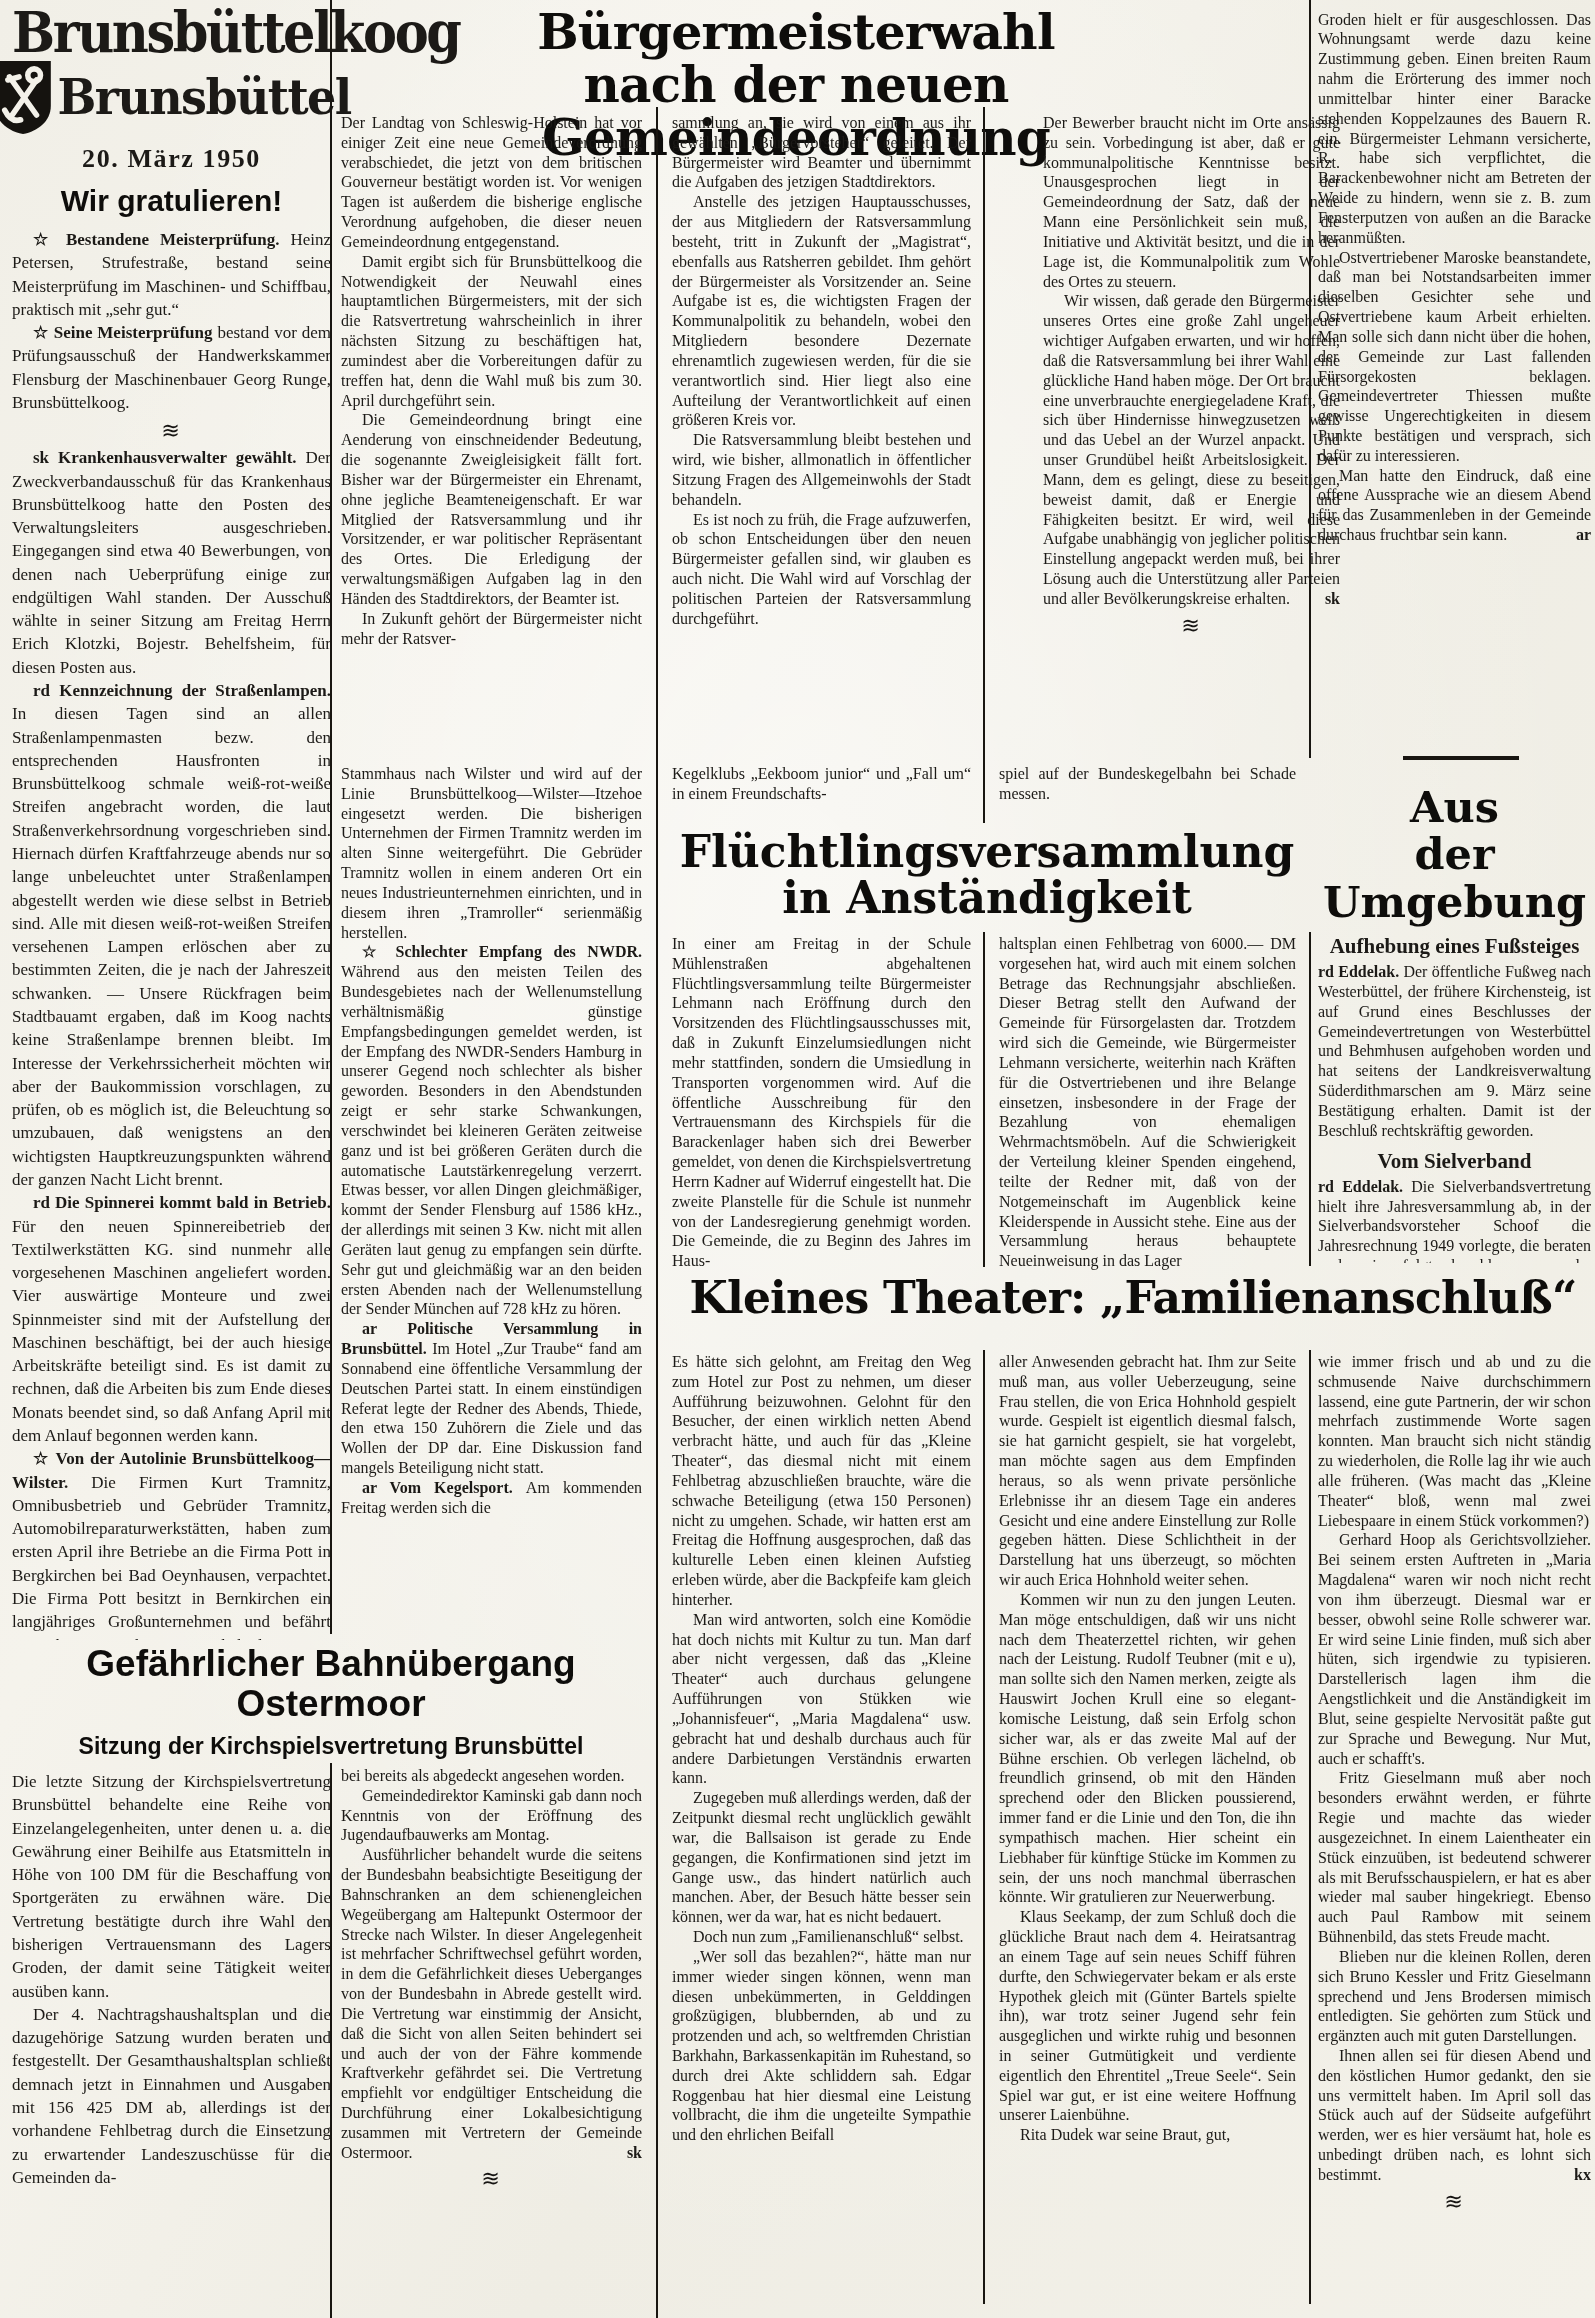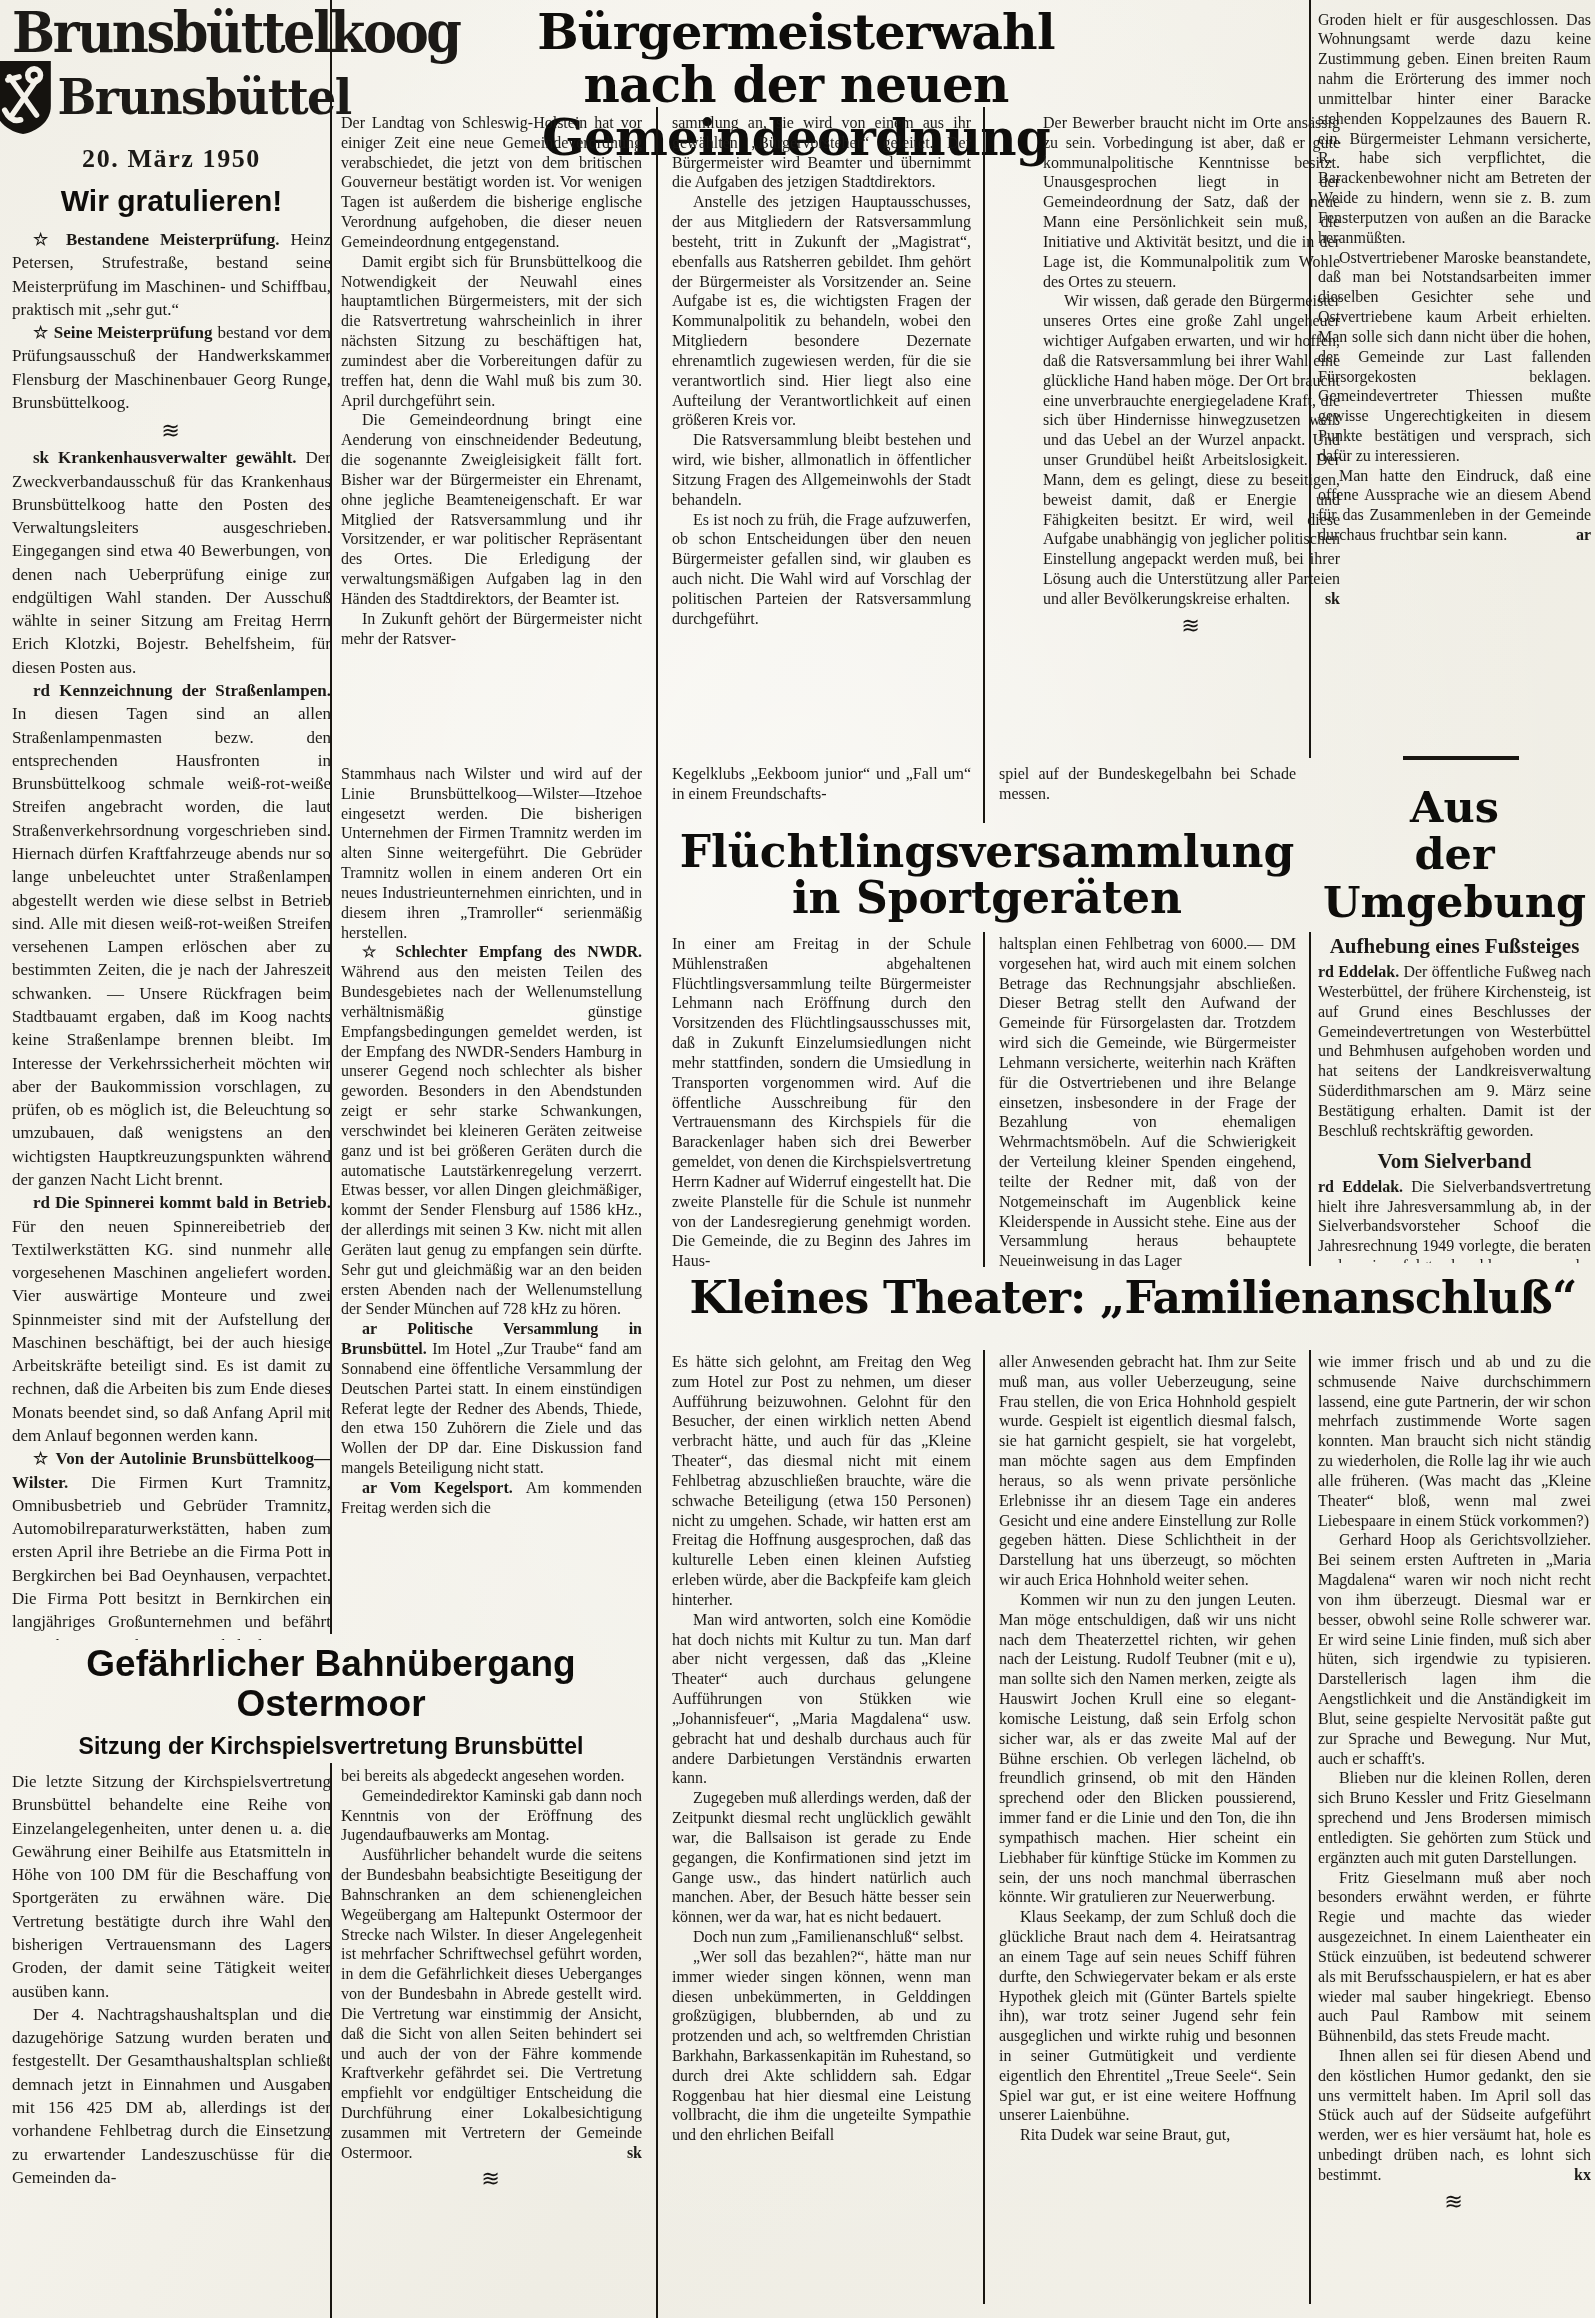--- a/index.html
+++ b/index.html
@@ -117,21 +117,21 @@
   </div>
 
   <div class="col normal" style="left:672px;top:764px;width:299px;height:45px;">
     <p class="para flush">Kegelklubs „Eekboom junior“ und „Fall um“ in einem Freundschafts-</p>
   </div>
   <div class="col normal" style="left:999px;top:764px;width:297px;height:45px;">
     <p class="para flush">spiel auf der Bundeskegelbahn bei Schade messen.</p>
   </div>
 
   <div class="display headline-2" style="position:absolute;left:672px;top:828px;width:630px;">Flüchtlingsversammlung</div>
-  <div class="display headline-2" style="position:absolute;left:672px;top:874px;width:630px;">in Sportgeräten</div>
+  <div class="display headline-2" style="position:absolute;left:672px;top:874px;width:630px;">in Anständigkeit</div>
 
   <div class="col normal" style="left:672px;top:934px;width:299px;height:361px;">
     <div>
         <p class="para flush">In einer am Freitag in der Schule Mühlenstraßen abgehaltenen Flüchtlingsversammlung teilte Bürgermeister Lehmann nach Eröffnung durch den Vorsitzenden des Flüchtlingsausschusses mit, daß in Zukunft Einzelumsiedlungen nicht mehr stattfinden, sondern die Umsiedlung in Transporten vorgenommen wird. Auf die öffentliche Ausschreibung für den Vertrauensmann des Kirchspiels für die Barackenlager haben sich drei Bewerber gemeldet, von denen die Kirchspielsvertretung Herrn Kadner auf Widerruf eingestellt hat. Die zweite Planstelle für die Schule ist nunmehr von der Landesregierung genehmigt worden. Die Gemeinde, die zu Beginn des Jahres im Haus-</p>
       </div>
   </div>
   <div class="col normal" style="left:999px;top:934px;width:297px;height:361px;">
     <div>
         <p class="para flush">haltsplan einen Fehlbetrag von 6000.— DM vorgesehen hat, wird auch mit einem solchen Betrage das Rechnungsjahr abschließen. Dieser Betrag stellt den Aufwand der Gemeinde für Fürsorgelasten dar. Trotzdem wird sich die Gemeinde, wie Bürgermeister Lehmann versicherte, weiterhin nach Kräften für die Ostvertriebenen und ihre Belange einsetzen, insbesondere in der Frage der Bezahlung von ehemaligen Wehrmachtsmöbeln. Auf die Schwierigkeit der Verteilung kleiner Spenden eingehend, teilte der Redner mit, daß von der Notgemeinschaft im Augenblick keine Kleiderspende in Aussicht stehe. Eine aus der Versammlung heraus behauptete Neueinweisung in das Lager</p>
       </div>
@@ -174,22 +174,22 @@
         <p class="para flush">aller Anwesenden gebracht hat. Ihm zur Seite muß man, aus voller Ueberzeugung, seine Frau stellen, die von Erica Hohnhold gespielt wurde. Gespielt ist eigentlich diesmal falsch, sie hat garnicht gespielt, sie hat vorgelebt, man möchte sagen aus dem Empfinden heraus, so als wenn private persönliche Erlebnisse ihr an diesem Tage ein anderes Gesicht und eine andere Einstellung zur Rolle gegeben hätten. Diese Schlichtheit in der Darstellung hat uns überzeugt, so möchten wir auch Erica Hohnhold weiter sehen.</p>
         <p class="para">Kommen wir nun zu den jungen Leuten. Man möge entschuldigen, daß wir uns nicht nach dem Theaterzettel richten, wir gehen nach der Leistung. Rudolf Teubner (mit e u), man sollte sich den Namen merken, zeigte als Hauswirt Jochen Krull eine so elegant-komische Leistung, daß sein Erfolg schon sicher war, als er das zweite Mal auf der Bühne erschien. Ob verlegen lächelnd, ob freundlich grinsend, ob mit den Händen sprechend oder den Blicken poussierend, immer fand er die Linie und den Ton, die ihn sympathisch machen. Hier scheint ein Liebhaber für künftige Stücke im Kommen zu sein, der uns noch manchmal überraschen könnte. Wir gratulieren zur Neuerwerbung.</p>
         <p class="para">Klaus Seekamp, der zum Schluß doch die glückliche Braut nach dem 4. Heiratsantrag an einem Tage auf sein neues Schiff führen durfte, den Schwiegervater bekam er als erste Hypothek gleich mit (Günter Bartels spielte ihn), war trotz seiner Jugend sehr fein ausgeglichen und wirkte ruhig und besonnen in seiner Gutmütigkeit und verdiente eigentlich den Ehrentitel „Treue Seele“. Sein Spiel war gut, er ist eine weitere Hoffnung unserer Laienbühne.</p>
         <p class="para">Rita Dudek war seine Braut, gut,</p>
       </div>
   </div>
   <div class="col normal" style="left:1318px;top:1352px;width:273px;height:957px;">
     <div>
         <p class="para flush">wie immer frisch und ab und zu die schmusende Naive durchschimmern lassend, eine gute Partnerin, der wir schon mehrfach zustimmende Worte sagen konnten. Man braucht sich nicht ständig zu wiederholen, die Rolle lag ihr wie auch alle früheren. (Was macht das „Kleine Theater“ bloß, wenn mal zwei Liebespaare in einem Stück vorkommen?)</p>
         <p class="para">Gerhard Hoop als Gerichtsvollzieher. Bei seinem ersten Auftreten in „Maria Magdalena“ waren wir noch nicht recht von ihm überzeugt. Diesmal war er besser, obwohl seine Rolle schwerer war. Er wird seine Linie finden, muß sich aber hüten, sich irgendwie zu typisieren. Darstellerisch lagen ihm die Aengstlichkeit und die Anständigkeit im Blut, seine gespielte Nervosität paßte gut zur Sprache und Bewegung. Nur Mut, auch er schafft's.</p>
+        <p class="para">Fritz Gieselmann muß aber noch besonders erwähnt werden, er führte Regie und machte das wieder ausgezeichnet. In einem Laientheater ein Stück einzuüben, ist bedeutend schwerer als mit Berufsschauspielern, er hat es aber wieder mal sauber hingekriegt. Ebenso auch Paul Rambow mit seinem Bühnenbild, das stets Freude macht.</p>
         <p class="para">Blieben nur die kleinen Rollen, deren sich Bruno Kessler und Fritz Gieselmann sprechend und Jens Brodersen mimisch entledigten. Sie gehörten zum Stück und ergänzten auch mit guten Darstellungen.</p>
-        <p class="para">Fritz Gieselmann muß aber noch besonders erwähnt werden, er führte Regie und machte das wieder ausgezeichnet. In einem Laientheater ein Stück einzuüben, ist bedeutend schwerer als mit Berufsschauspielern, er hat es aber wieder mal sauber hingekriegt. Ebenso auch Paul Rambow mit seinem Bühnenbild, das stets Freude macht.</p>
         <p class="para">Ihnen allen sei für diesen Abend und den köstlichen Humor gedankt, den sie uns vermittelt haben. Im April soll das Stück auch auf der Südseite aufgeführt werden, wer es hier versäumt hat, hole es unbedingt drüben nach, es lohnt sich bestimmt.<span class="sig">kx</span></p>
       </div>
     <div class="wave">≋</div>
   </div>
 
   <div class="sansdisplay" style="position:absolute;left:16px;top:1645px;width:630px;font-size:37px;line-height:1.05;">Gefährlicher Bahnübergang</div>
   <div class="sansdisplay" style="position:absolute;left:16px;top:1685px;width:630px;font-size:37px;line-height:1.05;">Ostermoor</div>
   <div class="sansdisplay subhead" style="position:absolute;left:16px;top:1728px;width:630px;">Sitzung der Kirchspielsvertretung Brunsbüttel</div>
 
   <div class="col large" style="left:12px;top:1770px;width:319px;height:544px;">

